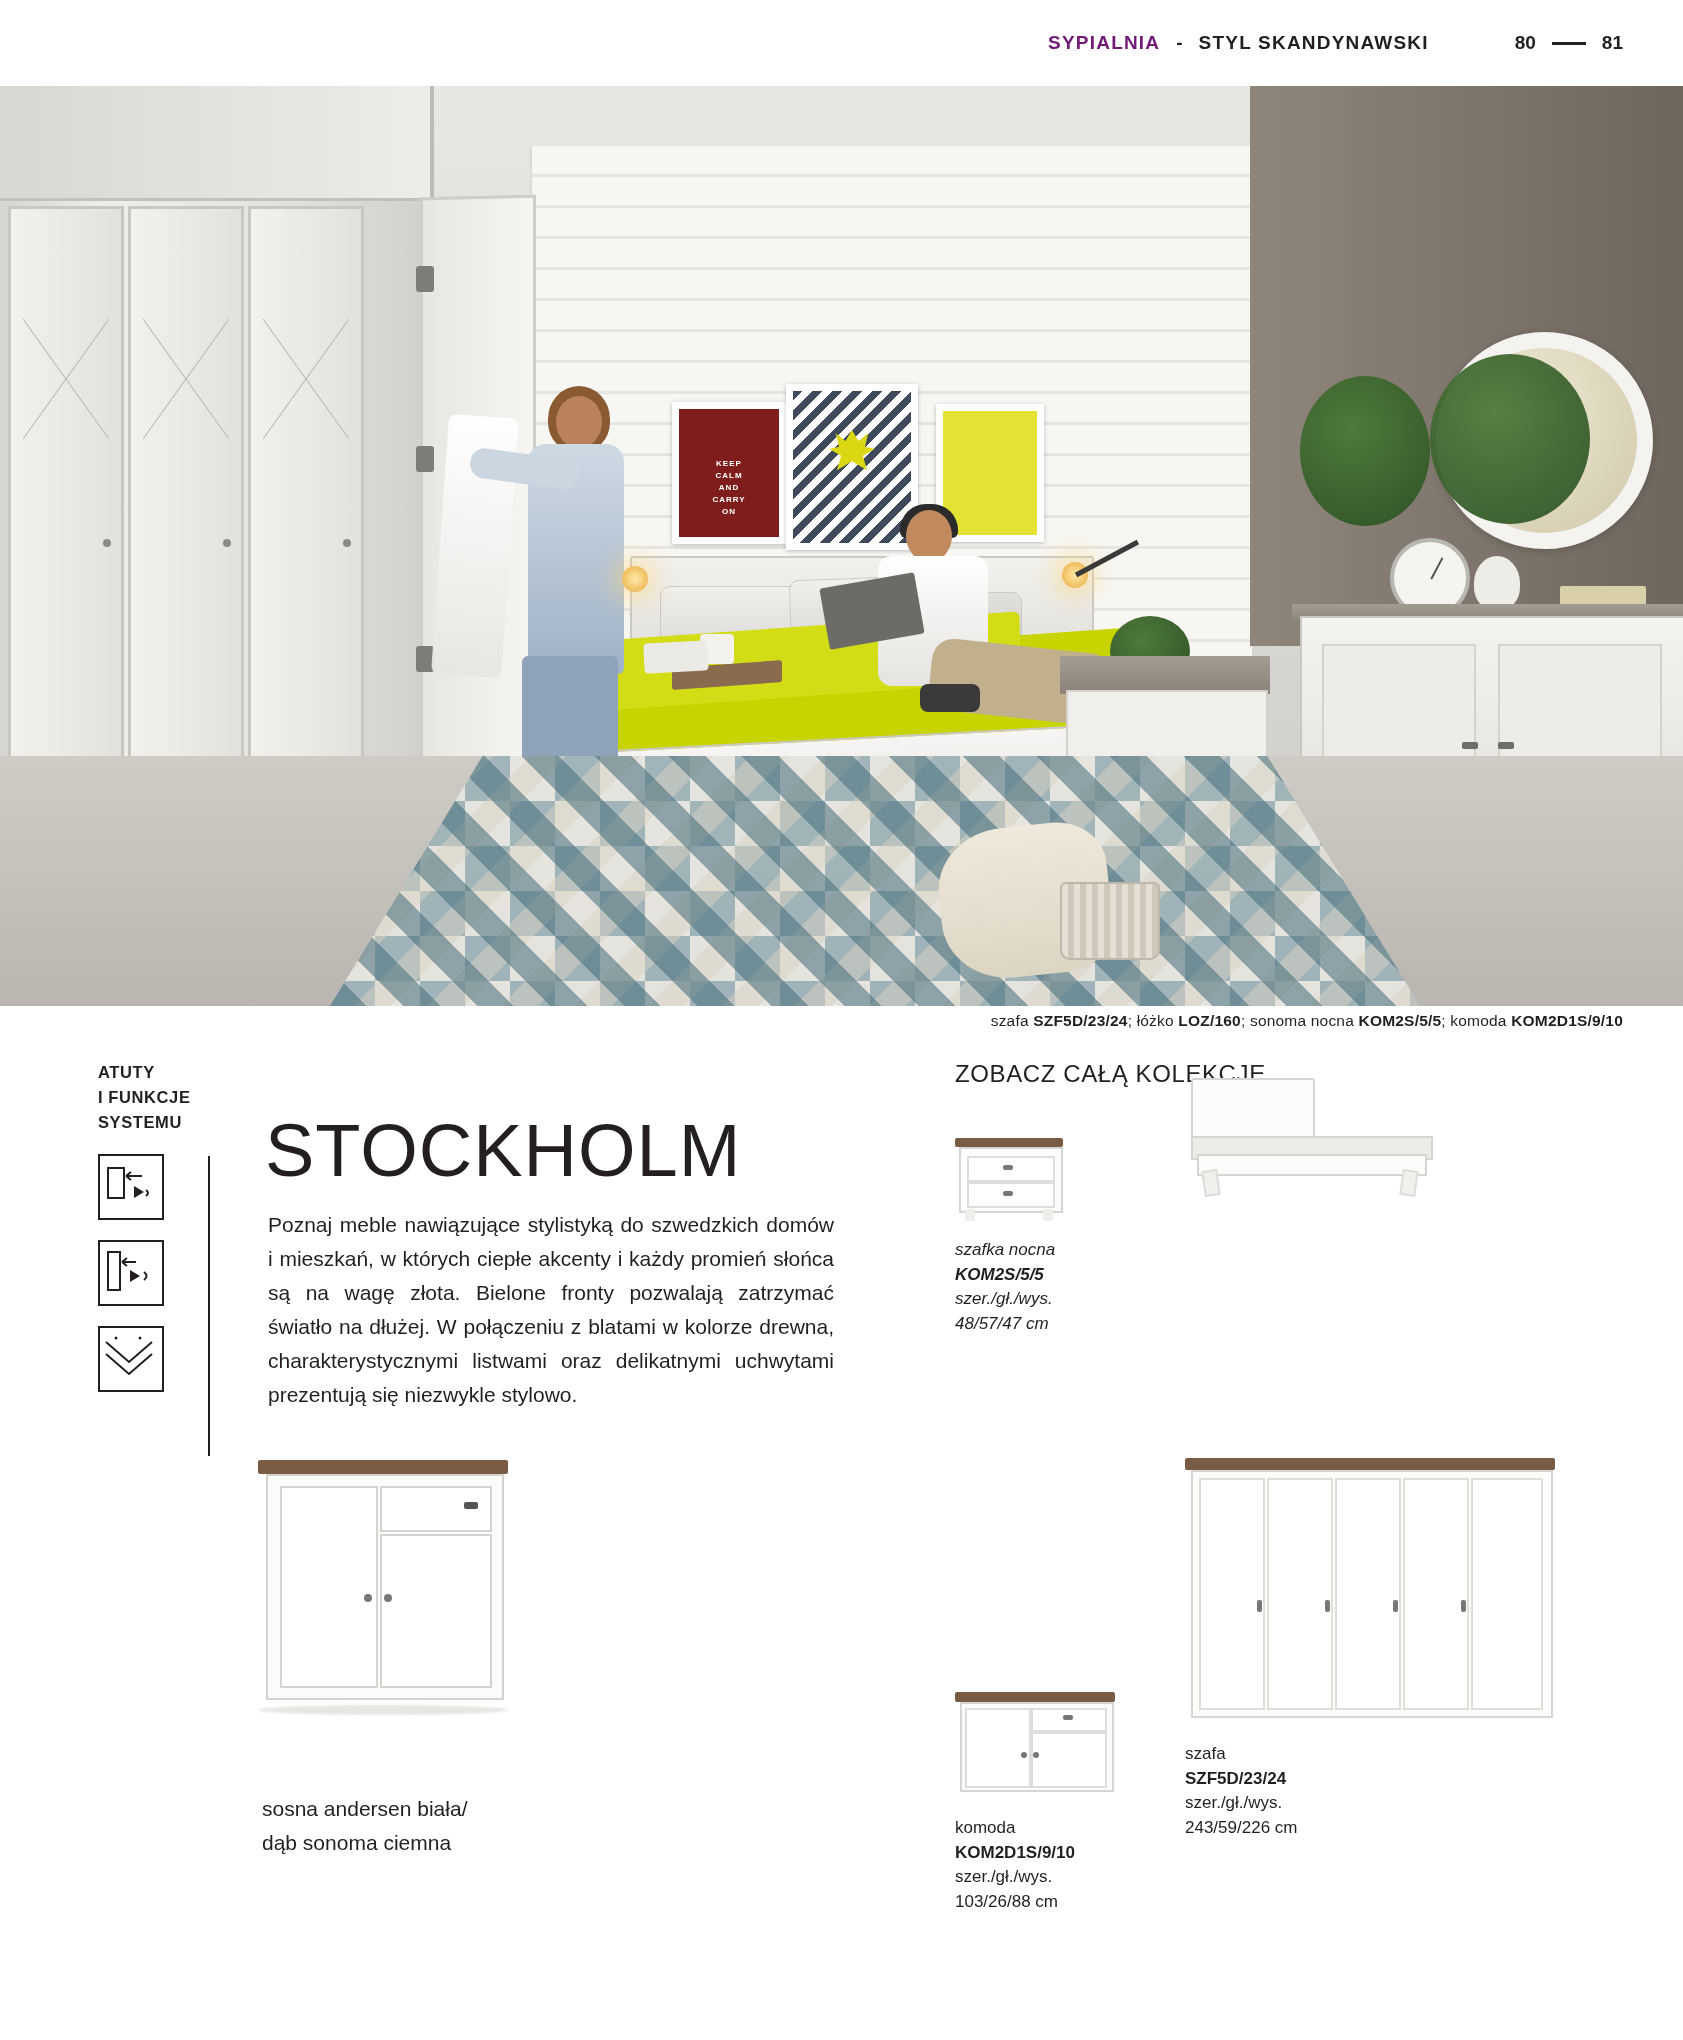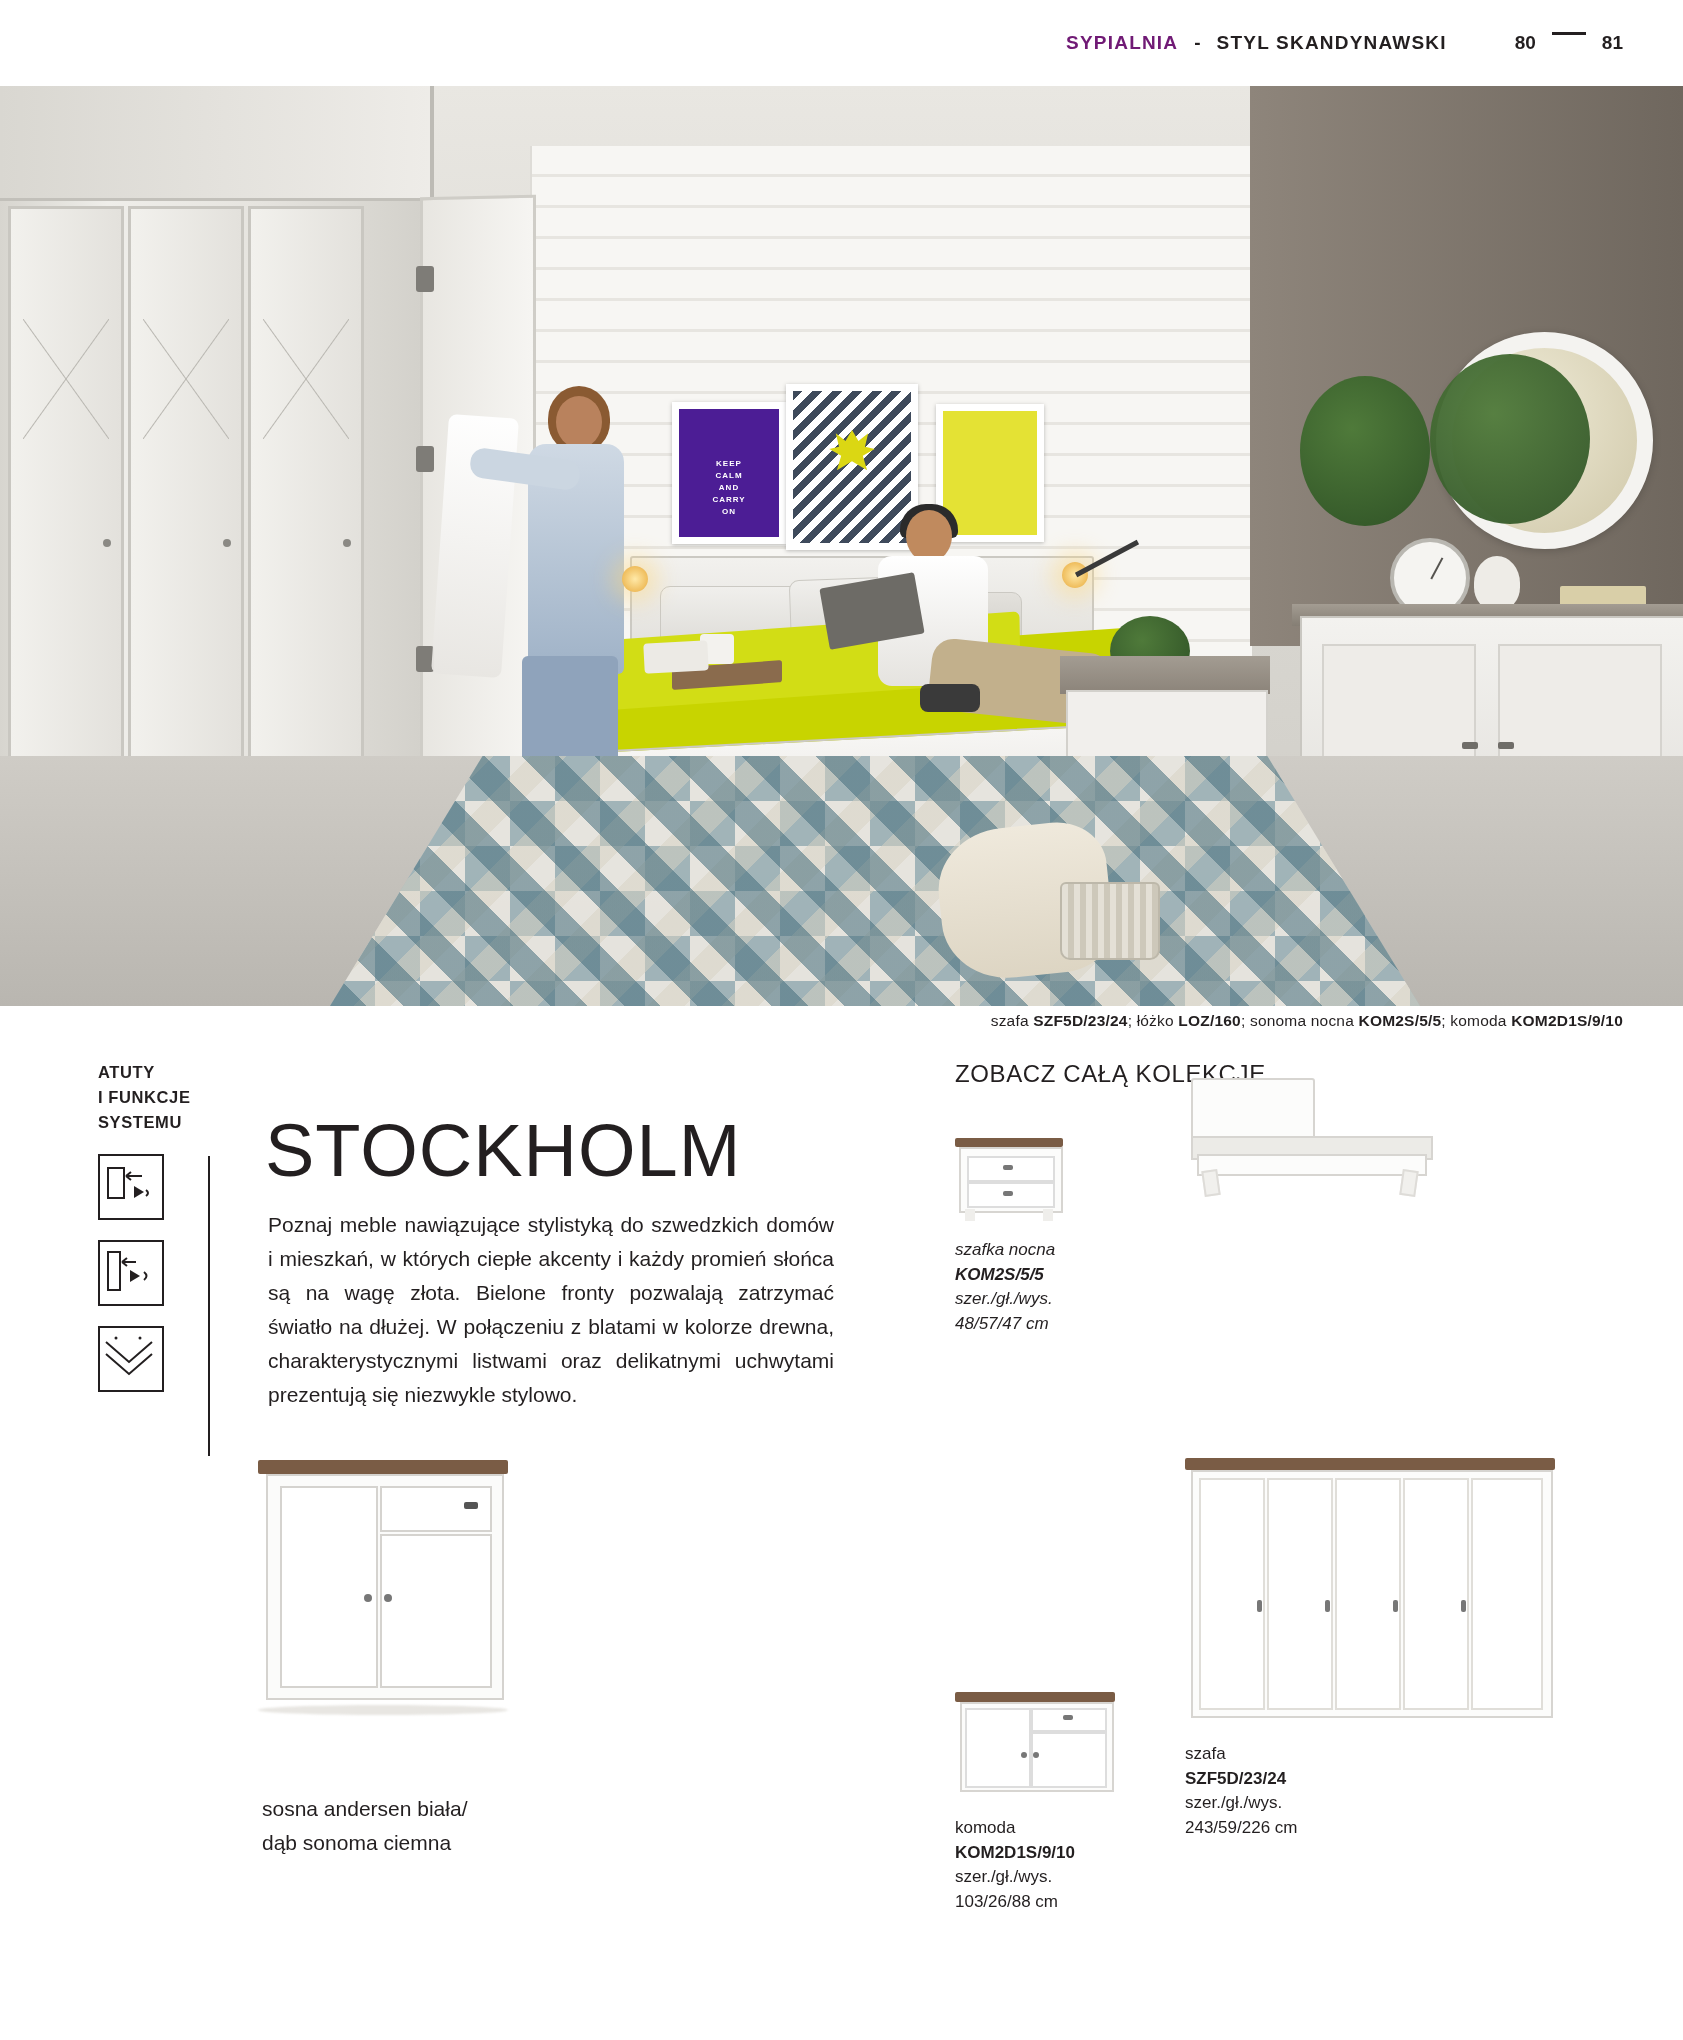--- a/index.html
+++ b/index.html
@@ -43,22 +43,22 @@
     color: #231f20;
   }
   .hdr-style {
     font-size: 19px;
     font-weight: bold;
     letter-spacing: 1.2px;
     color: #231f20;
   }
   .hdr-pages {
     display: flex;
-    align-items: flex-start;
-    margin-left: 68px;
+    align-items: center;
+    margin-left: 86px;
     gap: 0;
   }
   .hdr-pagenum {
     font-size: 19px;
     font-weight: bold;
   }
   .hdr-pagesep {
     width: 34px;
     height: 3px;
     background: #231f20;
@@ -139,21 +139,21 @@
   }
 
   
   .frame {
     position: absolute;
     background: #fff;
     border: 7px solid #ffffff;
     box-shadow: 0 1px 4px rgba(0,0,0,.25);
   }
   .frame.f1 { left: 672px; top: 316px; width: 100px; height: 128px; }
-  .frame.f1 .inner { width: 100%; height: 100%; background: #4c1d95; position: relative; }
+  .frame.f1 .inner { width: 100%; height: 100%; background: #7f1d1d; position: relative; }
   .frame.f2 { left: 786px; top: 298px; width: 118px; height: 152px; }
   .frame.f2 .inner {
     width: 100%; height: 100%;
     background:
       repeating-linear-gradient(135deg, #2e3b4e 0 7px, #ffffff 7px 14px);
     opacity: .92;
   }
   .frame.f3 { left: 936px; top: 318px; width: 94px; height: 124px; }
   .frame.f3 .inner { width: 100%; height: 100%; background: #e4e234; }
   .frame-label {

